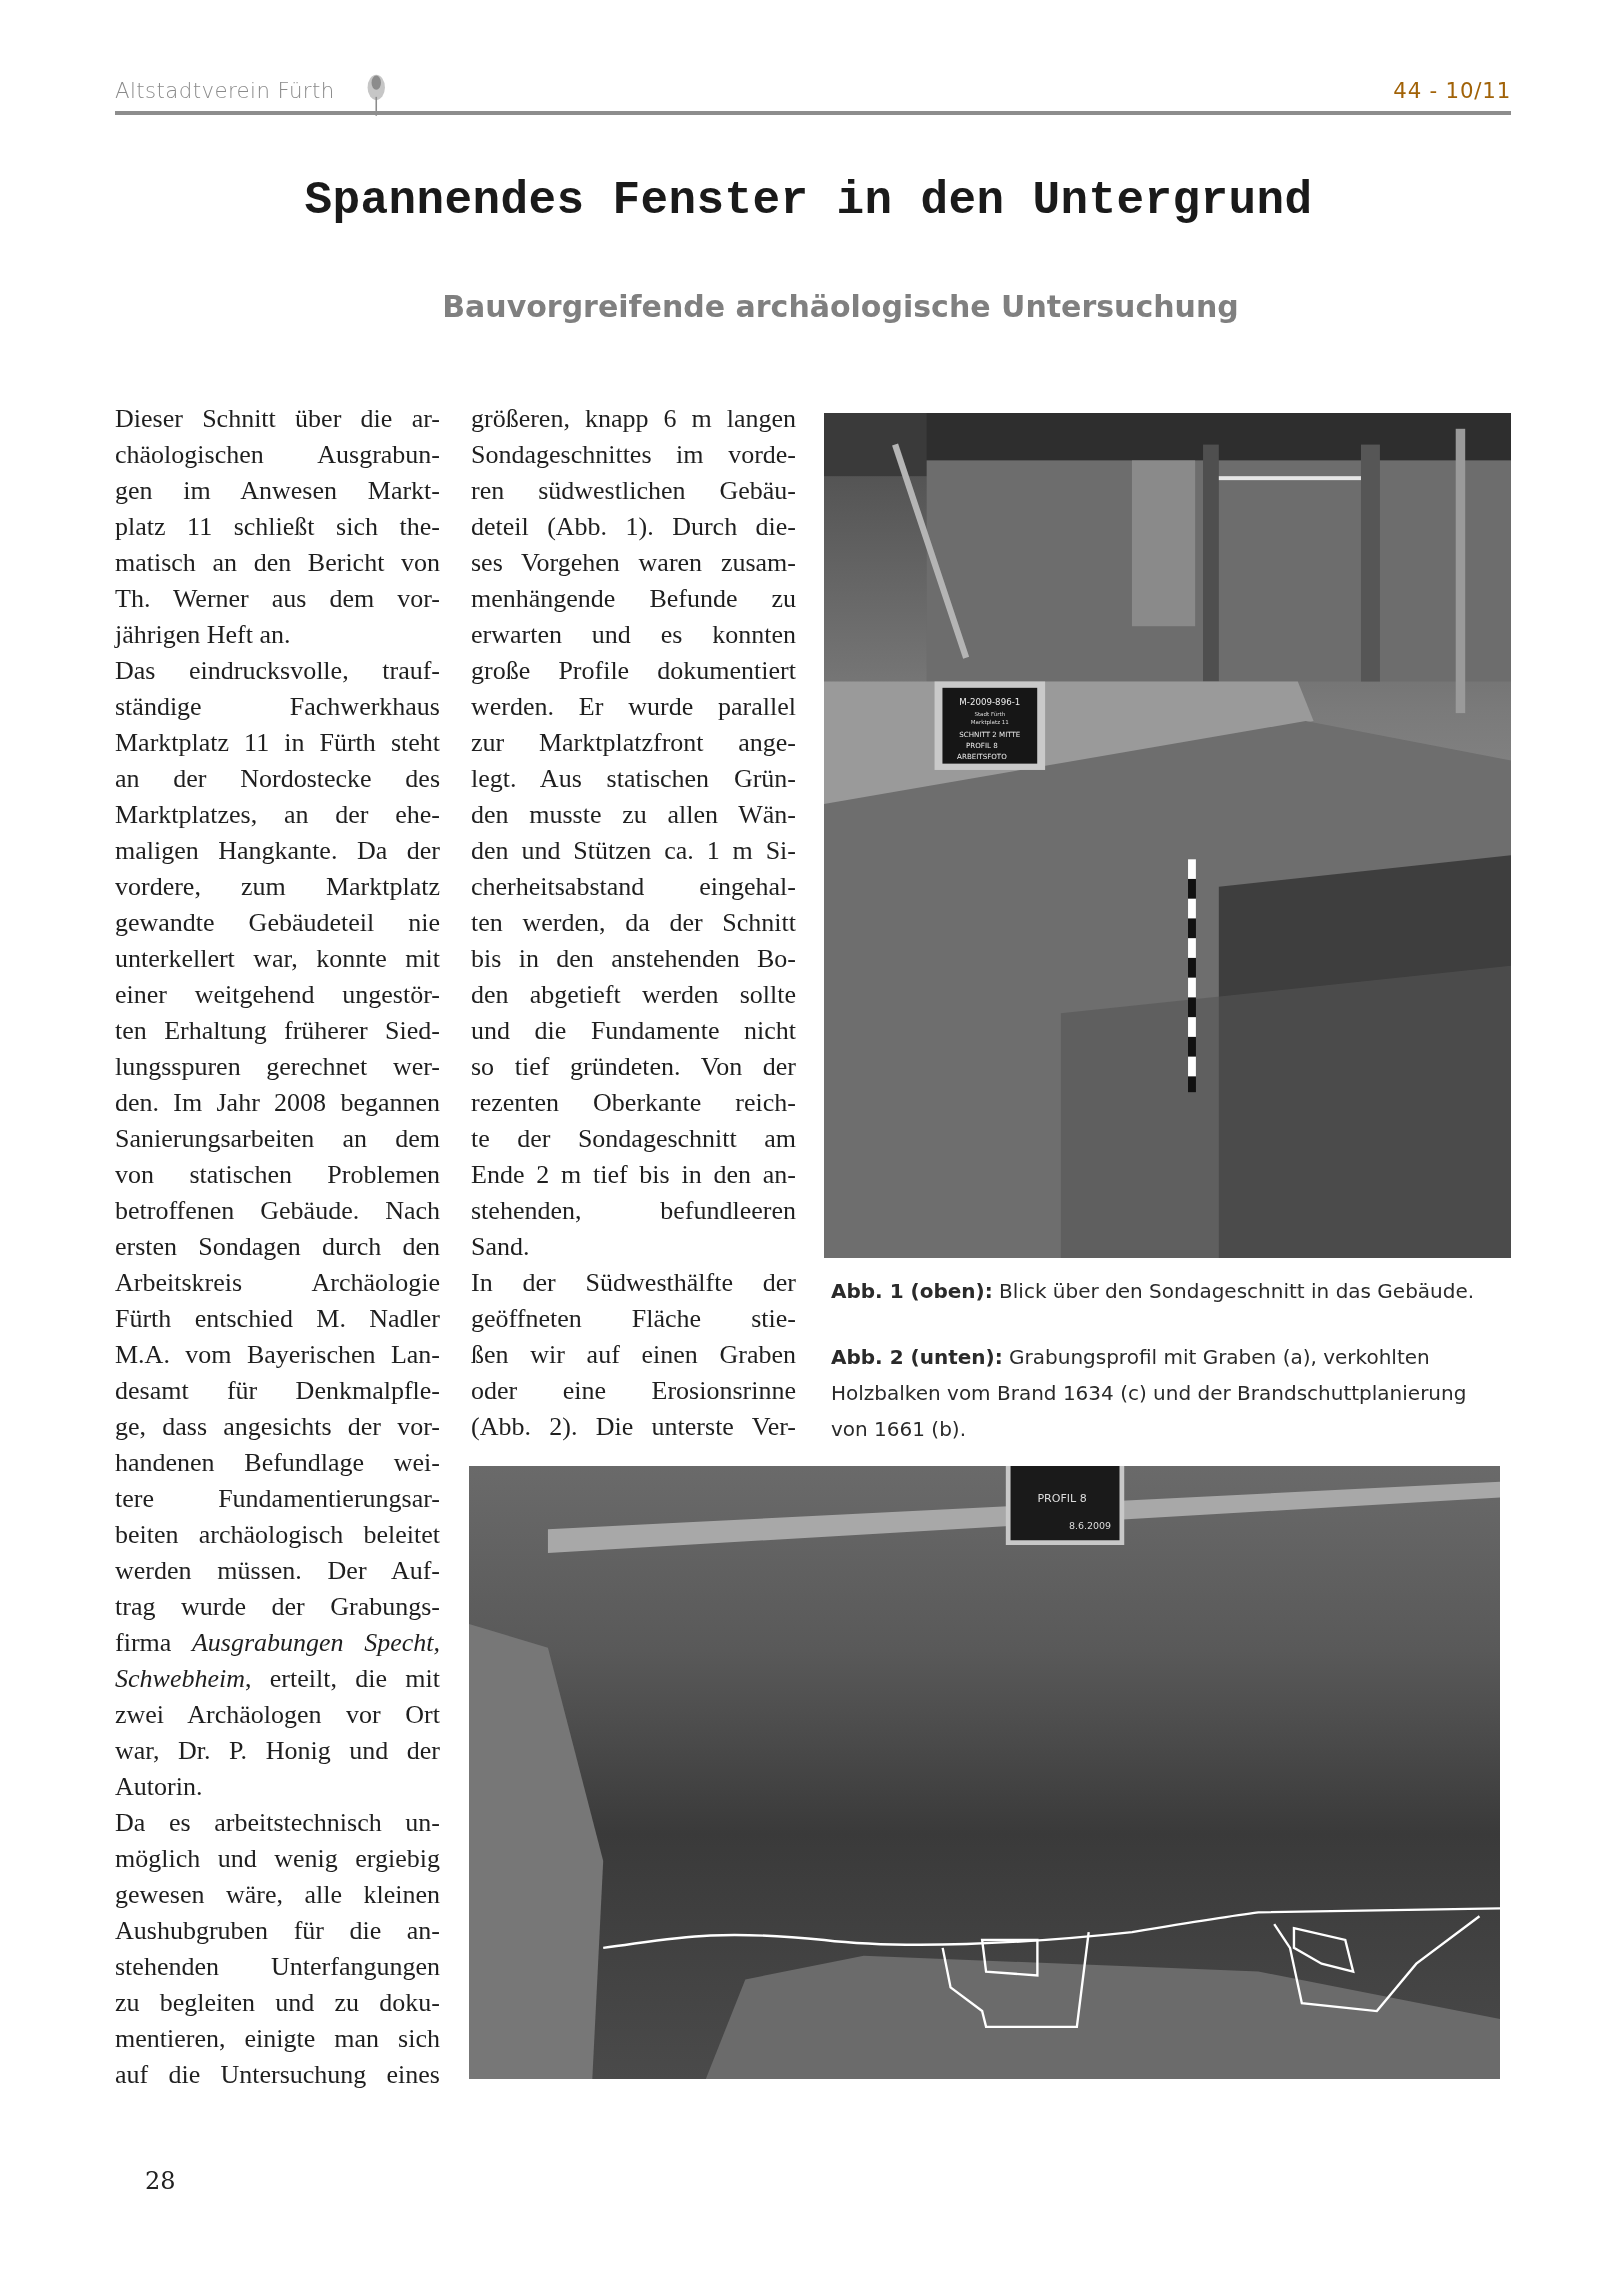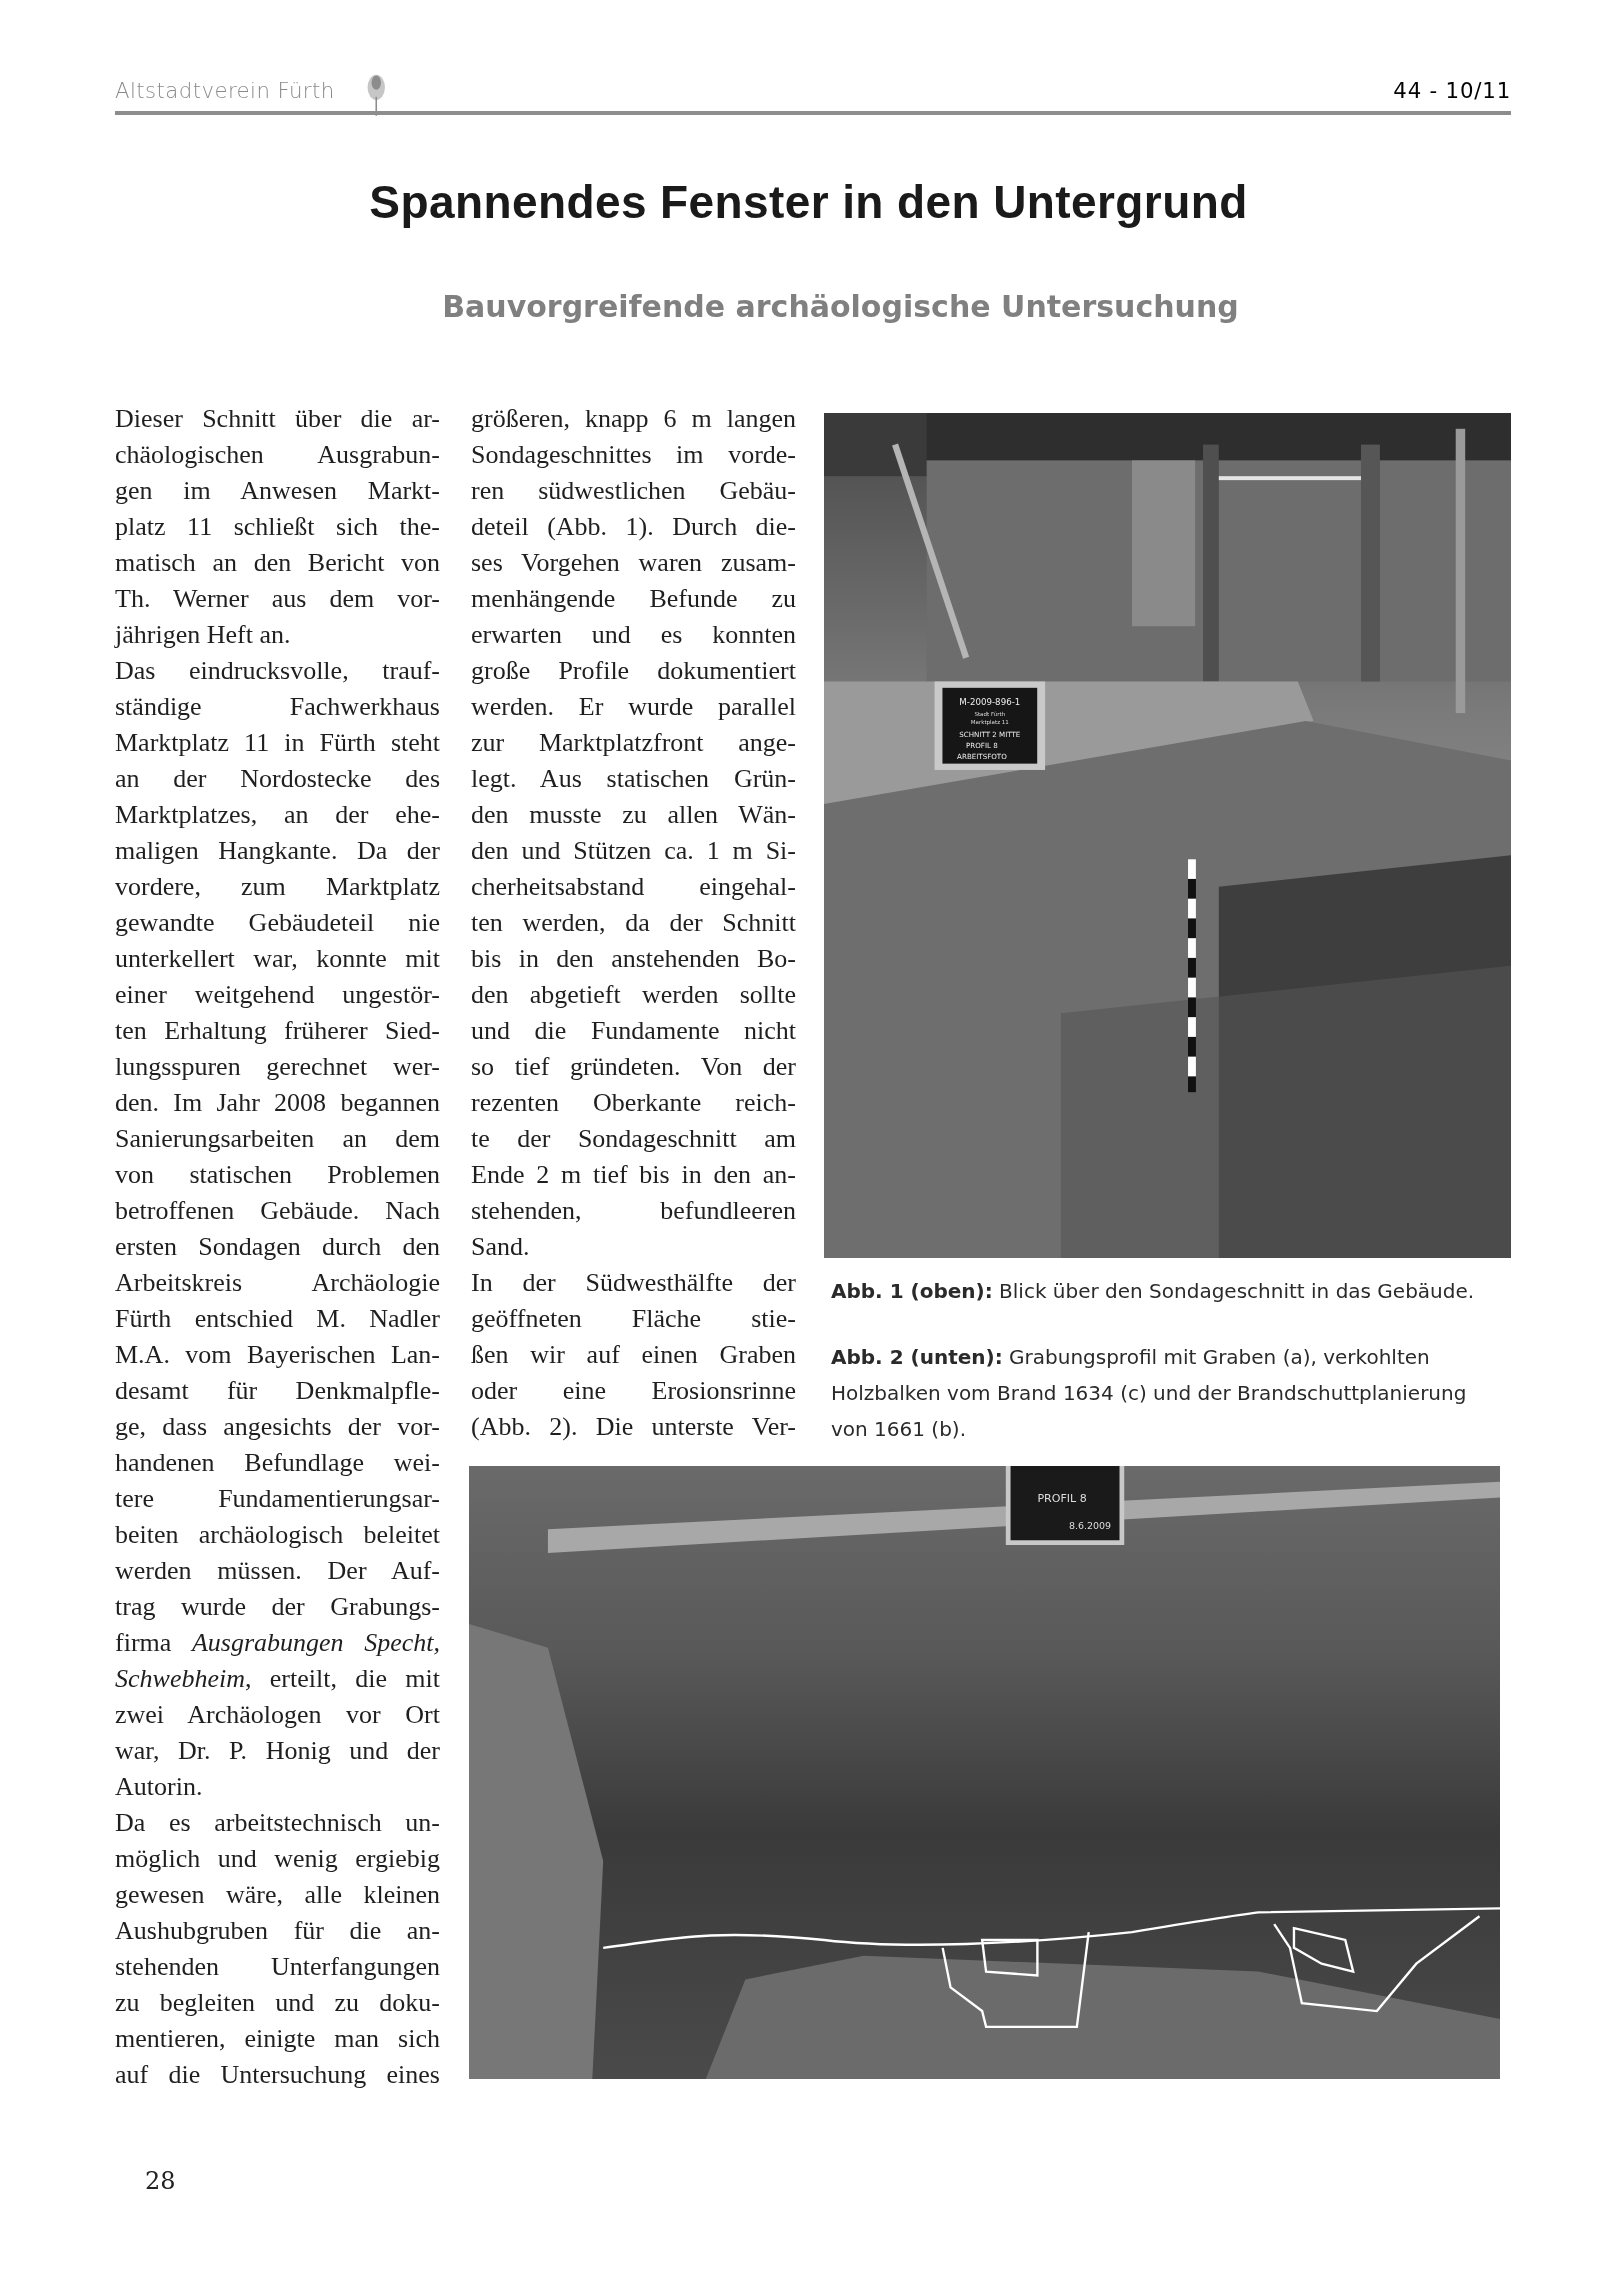--- a/index.html
+++ b/index.html
@@ -1,24 +1,24 @@
 <!DOCTYPE html>
 <html style="font-size:12.6px"><head>
 <meta charset="utf-8">
 <style>
   html, body { margin:0; padding:0; background:#ffffff; }
   body { width:1617px; height:2284px; position:relative; overflow:hidden; font-family:"Liberation Serif", serif; color:#1c1c1c; }
 
   .header { position:absolute; left:115px; top:76px; width:1396px; height:36px; }
   .header-left { position:absolute; left:0; top:1.6px; font-family:"DejaVu Sans", sans-serif; font-size:21.3px; color:#8a8a8a; letter-spacing:0.4px; font-weight:300; }
-  .header-right { position:absolute; right:0; top:1.6px; font-family:"DejaVu Sans", sans-serif; font-size:21.3px; color:#000000; letter-spacing:0.8px; }
+  .header-right { position:absolute; right:0; top:1.6px; font-family:"DejaVu Sans", sans-serif; font-size:21.3px; color:#a16207; letter-spacing:0.8px; }
   .header-logo { position:absolute; left:251px; top:-3.2px; width:20.5px; height:43px; }
   .header-rule { position:absolute; left:115px; top:111px; width:1396px; height:4px; background:#8d8d8d; }
 
-  .title { position:absolute; left:0; width:1617px; top:175px; text-align:center; font-family:Liberation Sans, sans-serif; font-size:46px; font-weight:bold; color:#1a1a1a; letter-spacing:0.4px; }
+  .title { position:absolute; left:0; width:1617px; top:175px; text-align:center; font-family:Liberation Mono, monospace; font-size:46px; font-weight:bold; color:#1a1a1a; letter-spacing:0.4px; }
   .subtitle { position:absolute; left:0; width:1617px; top:289px; text-align:center; font-family:"DejaVu Sans", sans-serif; font-size:30px; font-weight:bold; color:#808080; line-height:36px;padding-left:32px; }
 
   .col { position:absolute; font-family:"Liberation Serif", serif; font-size:26px; line-height:36px; color:#1f1f1f; text-align:justify; }
   .col .line { display:block; text-align:justify; text-align-last:justify; white-space:nowrap; height:36px; }
   .col .line.last { text-align-last:left; }
   .col1 { left:115px; top:401px; width:325px; }
   .col2 { left:471px; top:401px; width:325px; }
   em { font-style:italic; }
 
   .photo { position:absolute; overflow:hidden; background:#3b82f6; }

